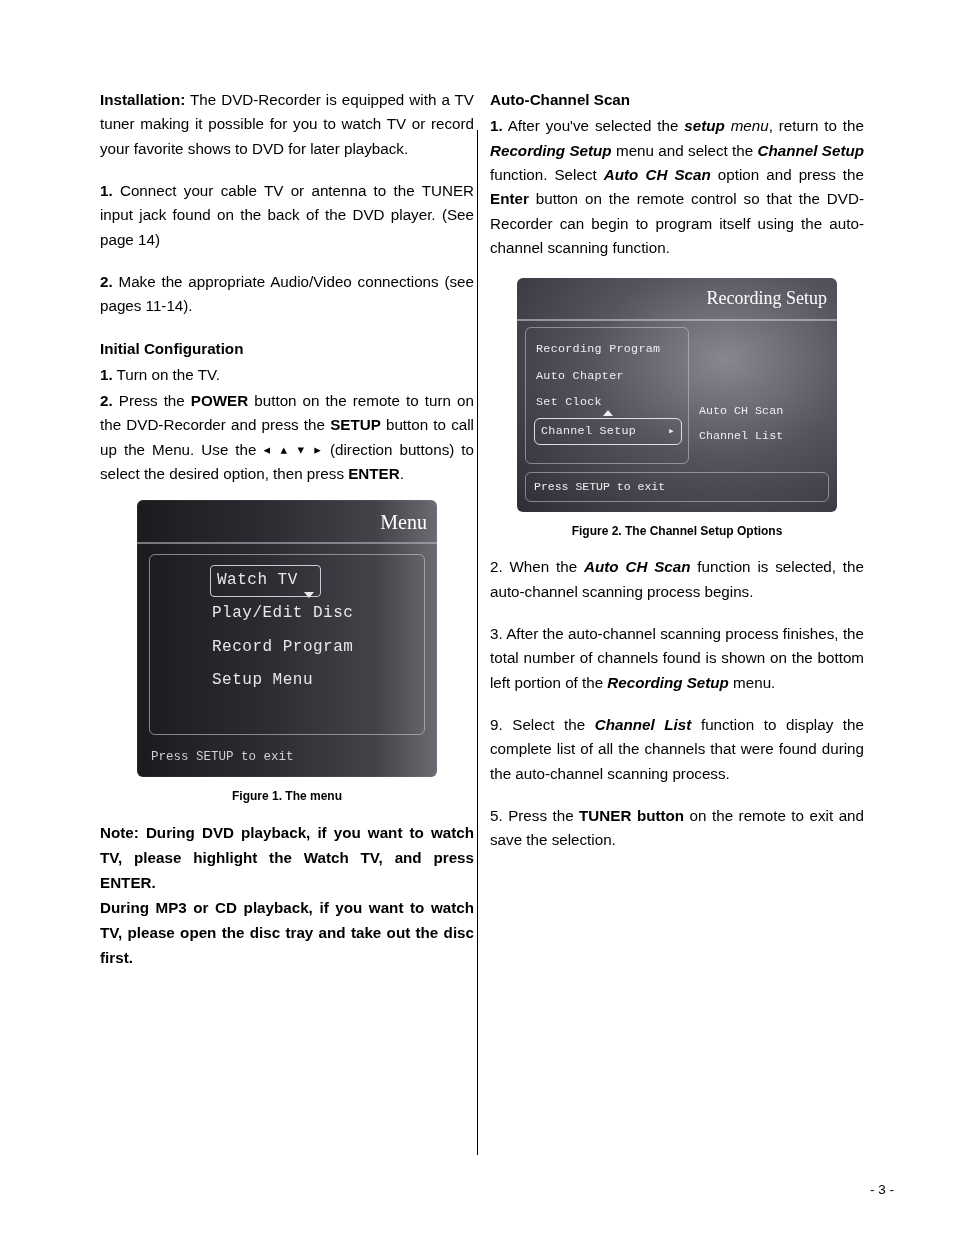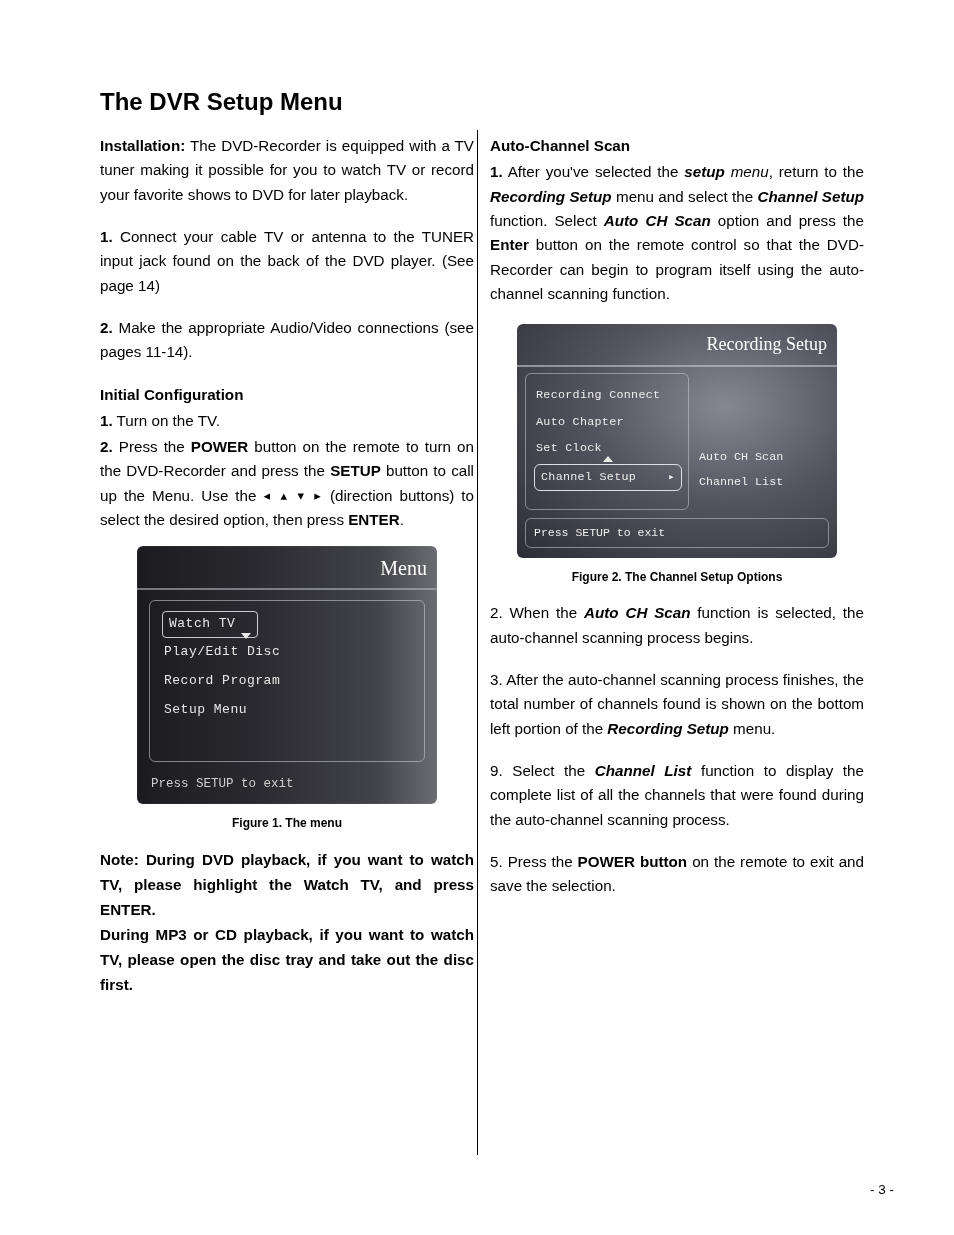--- a/index.html
+++ b/index.html
@@ -61,23 +61,24 @@
     color: #fff;
     border-bottom: 2px solid rgba(180,180,190,.6);
   }
   .osd .panel {
     margin: 10px 12px 6px 12px;
     border: 1px solid rgba(200,200,210,.6);
     border-radius: 6px;
     padding: 10px 10px 36px 12px;
   }
   .osd .item {
-    font-size: 13px;
+    font-size: 16px;
     padding: 4px 2px;
     letter-spacing: .5px;
+    margin-left: 48px;
   }
   .osd .item.sel {
     border: 1px solid rgba(220,220,230,.9);
     border-radius: 4px;
     display: inline-block;
     padding: 2px 22px 2px 6px;
     position: relative;
   }
   .osd .item.sel::after {
     content: "";
@@ -181,21 +182,20 @@
     position: absolute;
     right: 60px;
     bottom: 38px;
     font-size: 13.5px;
   }
 </style>
 </head>
 <body>
 
 <div class="page">
-  <h1 class="title">The DVR Setup Menu</h1>
 
   <div class="divider"></div>
 
   <div class="columns">
 
     <div class="col">
       <p>
         <b>Installation:</b><span> The DVD-Recorder is equipped with a TV tuner making it possible for you to watch TV or record your favorite shows to DVD for later playback.</span>
       </p>
 
@@ -233,21 +233,21 @@
     <div class="col">
       <div class="subhead" style="margin-top:0;">Auto-Channel Scan</div>
       <p>
         <b>1.</b><span> After you've selected the </span><b><i>setup</i></b><span> </span><i>menu</i><span>, return to the </span><b><i>Recording Setup</i></b><span> menu and select the </span><b><i>Channel Setup</i></b><span> function. Select </span><b><i>Auto CH Scan</i></b><span> option and press the </span><b>Enter</b><span> button on the remote control so that the DVD-Recorder can begin to program itself using the auto-channel scanning function.</span>
       </p>
 
       <div class="osd2">
         <div class="titlebar2">Recording Setup</div>
         <div class="body2">
           <div class="leftpane">
-            <div class="m2item">Recording Connect</div>
+            <div class="m2item">Recording Program</div>
             <div class="m2item">Auto Chapter</div>
             <div class="m2item">Set Clock</div>
             <div class="m2item sel2">
               <span>Channel Setup</span>
               <span class="subarrow">▸</span>
             </div>
           </div>
           <div class="rightpane">
             <div class="r2item">Auto CH Scan</div>
             <div class="r2item">Channel List</div>
@@ -260,19 +260,19 @@
       <p>
         <span>2. When the </span><b><i>Auto CH Scan</i></b><span> function is selected, the auto-channel scanning process begins.</span>
       </p>
       <p>
         <span>3. After the auto-channel scanning process finishes, the total number of channels found is shown on the bottom left portion of the </span><b><i>Recording Setup</i></b><span> menu.</span>
       </p>
       <p>
         <span>9. Select the </span><b><i>Channel List</i></b><span> function to display the complete list of all the channels that were found during the auto-channel scanning process.</span>
       </p>
       <p>
-        <span>5. Press the </span><b>POWER button</b><span> on the remote to exit and save the selection.</span>
+        <span>5. Press the </span><b>TUNER button</b><span> on the remote to exit and save the selection.</span>
       </p>
     </div>
   </div>
 
   <div class="page-num">- 3 -</div>
 </div>
 
 </body></html>

